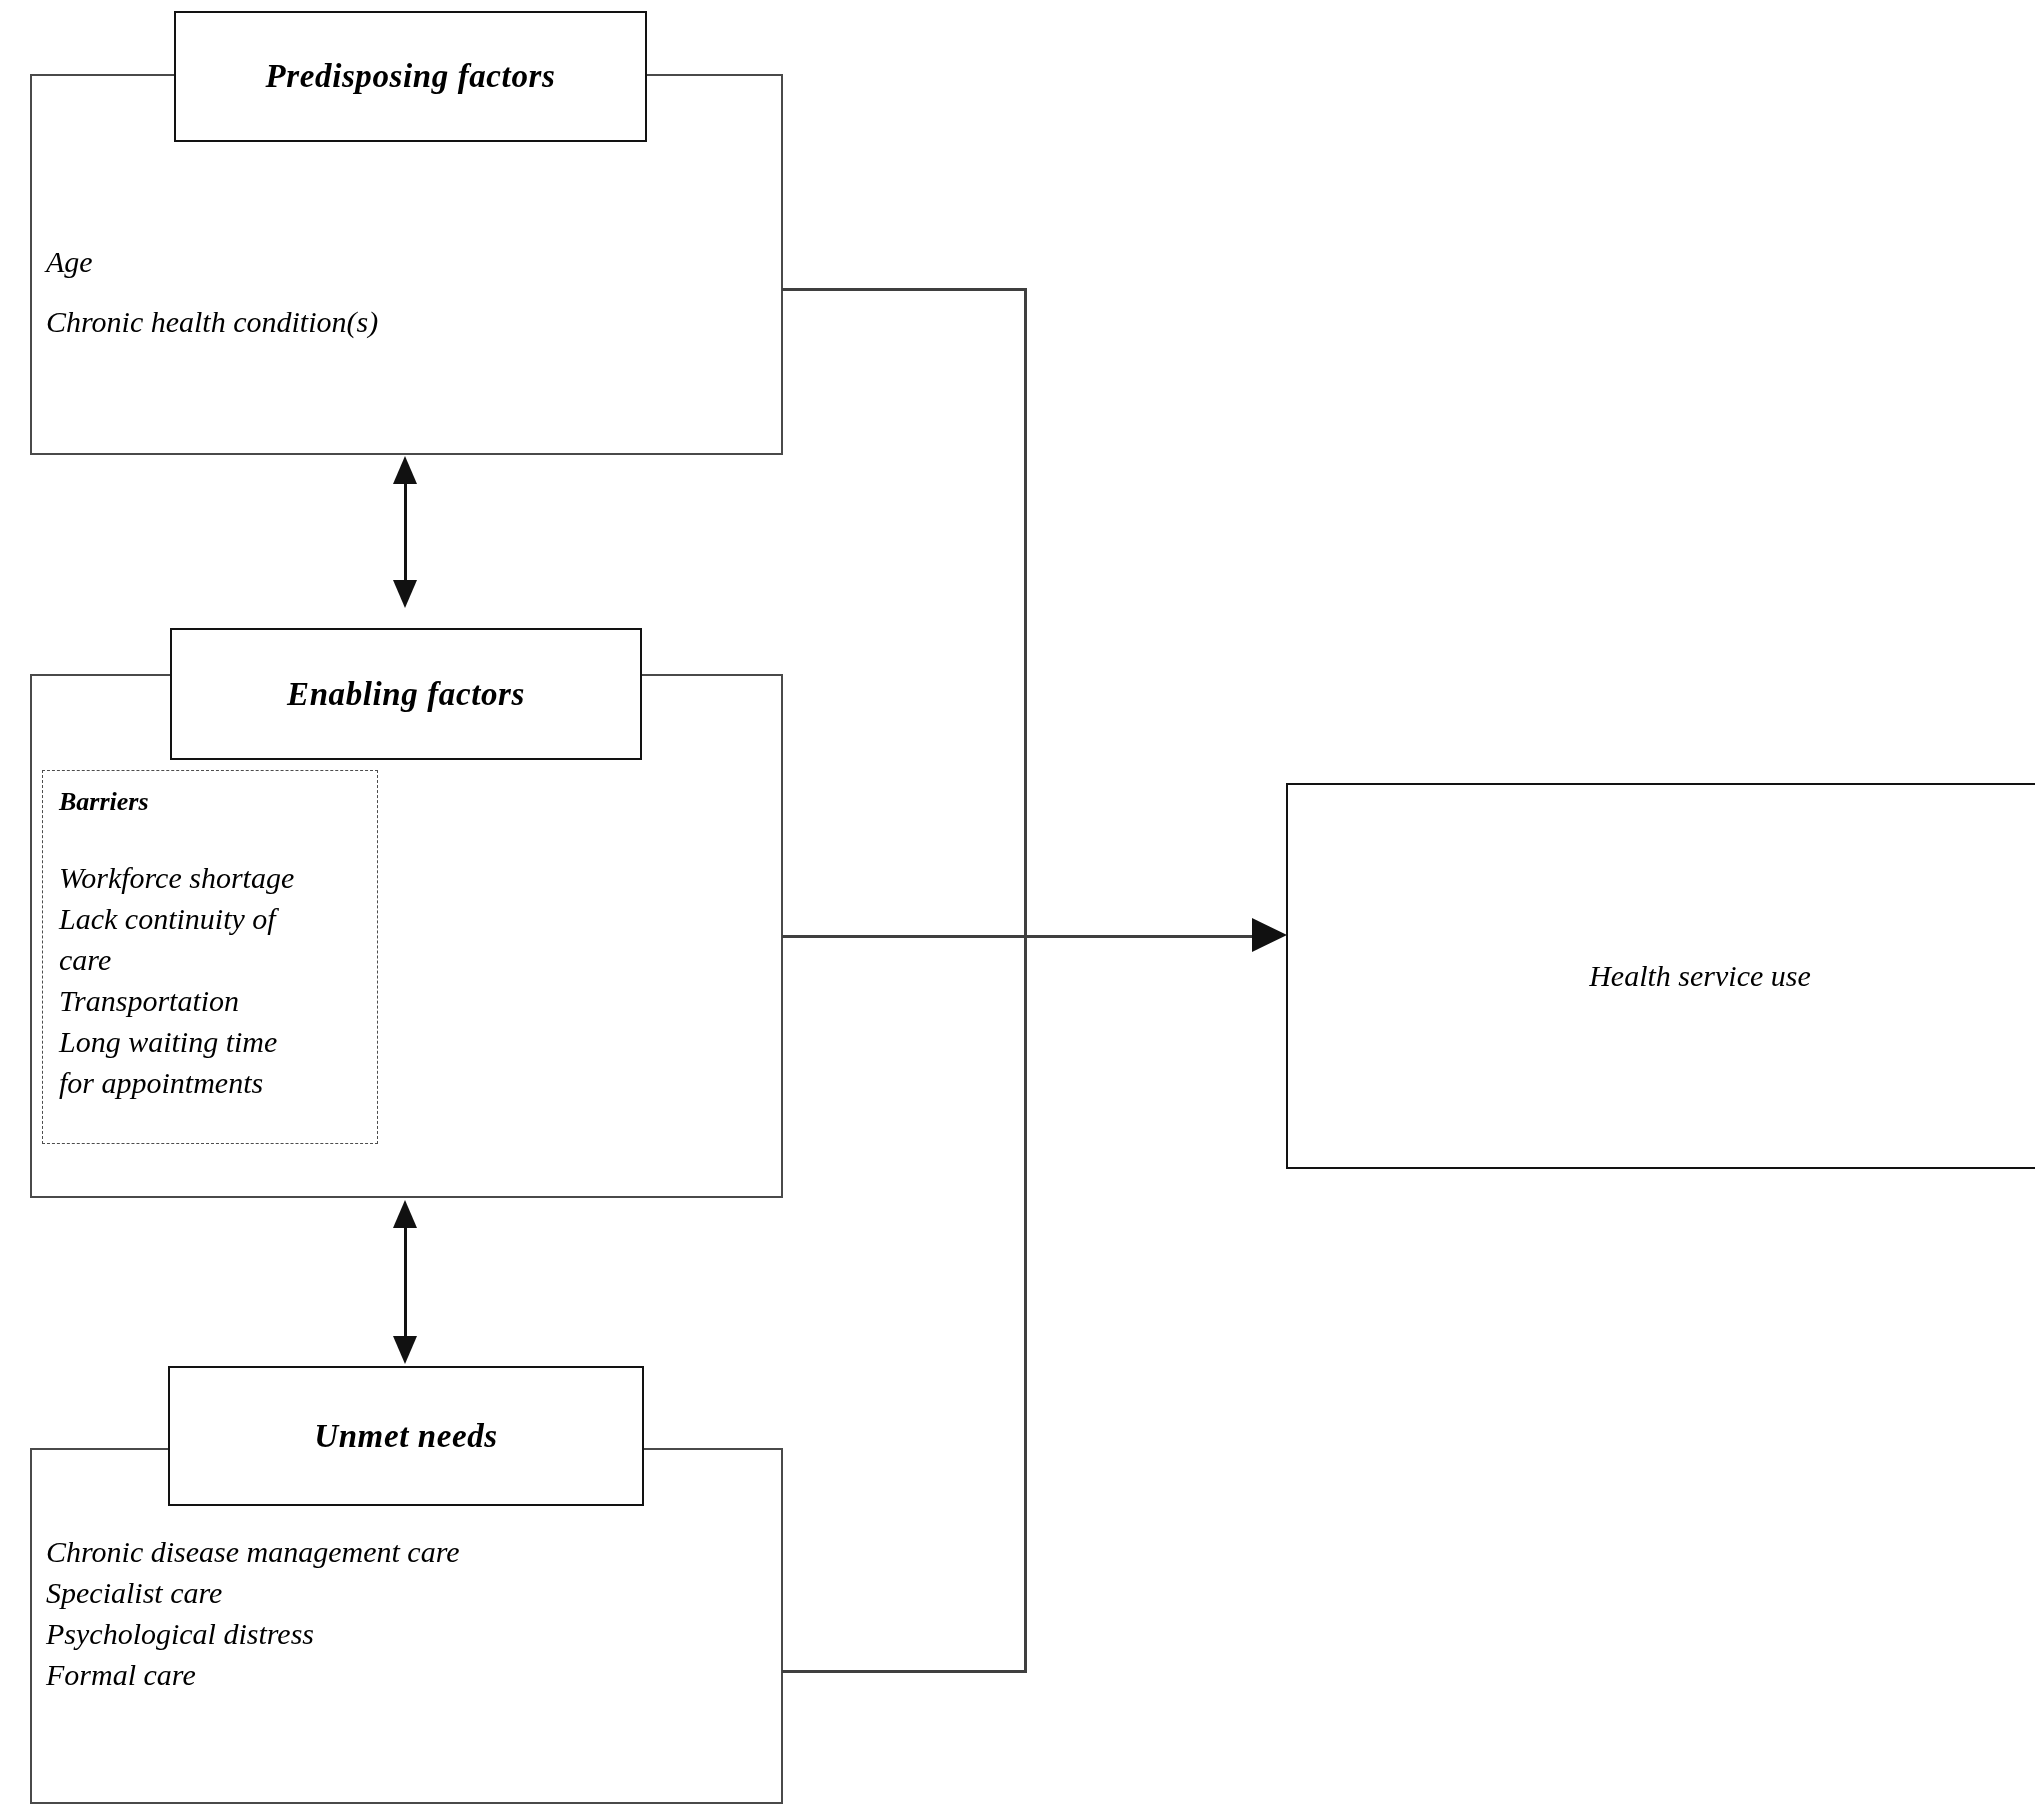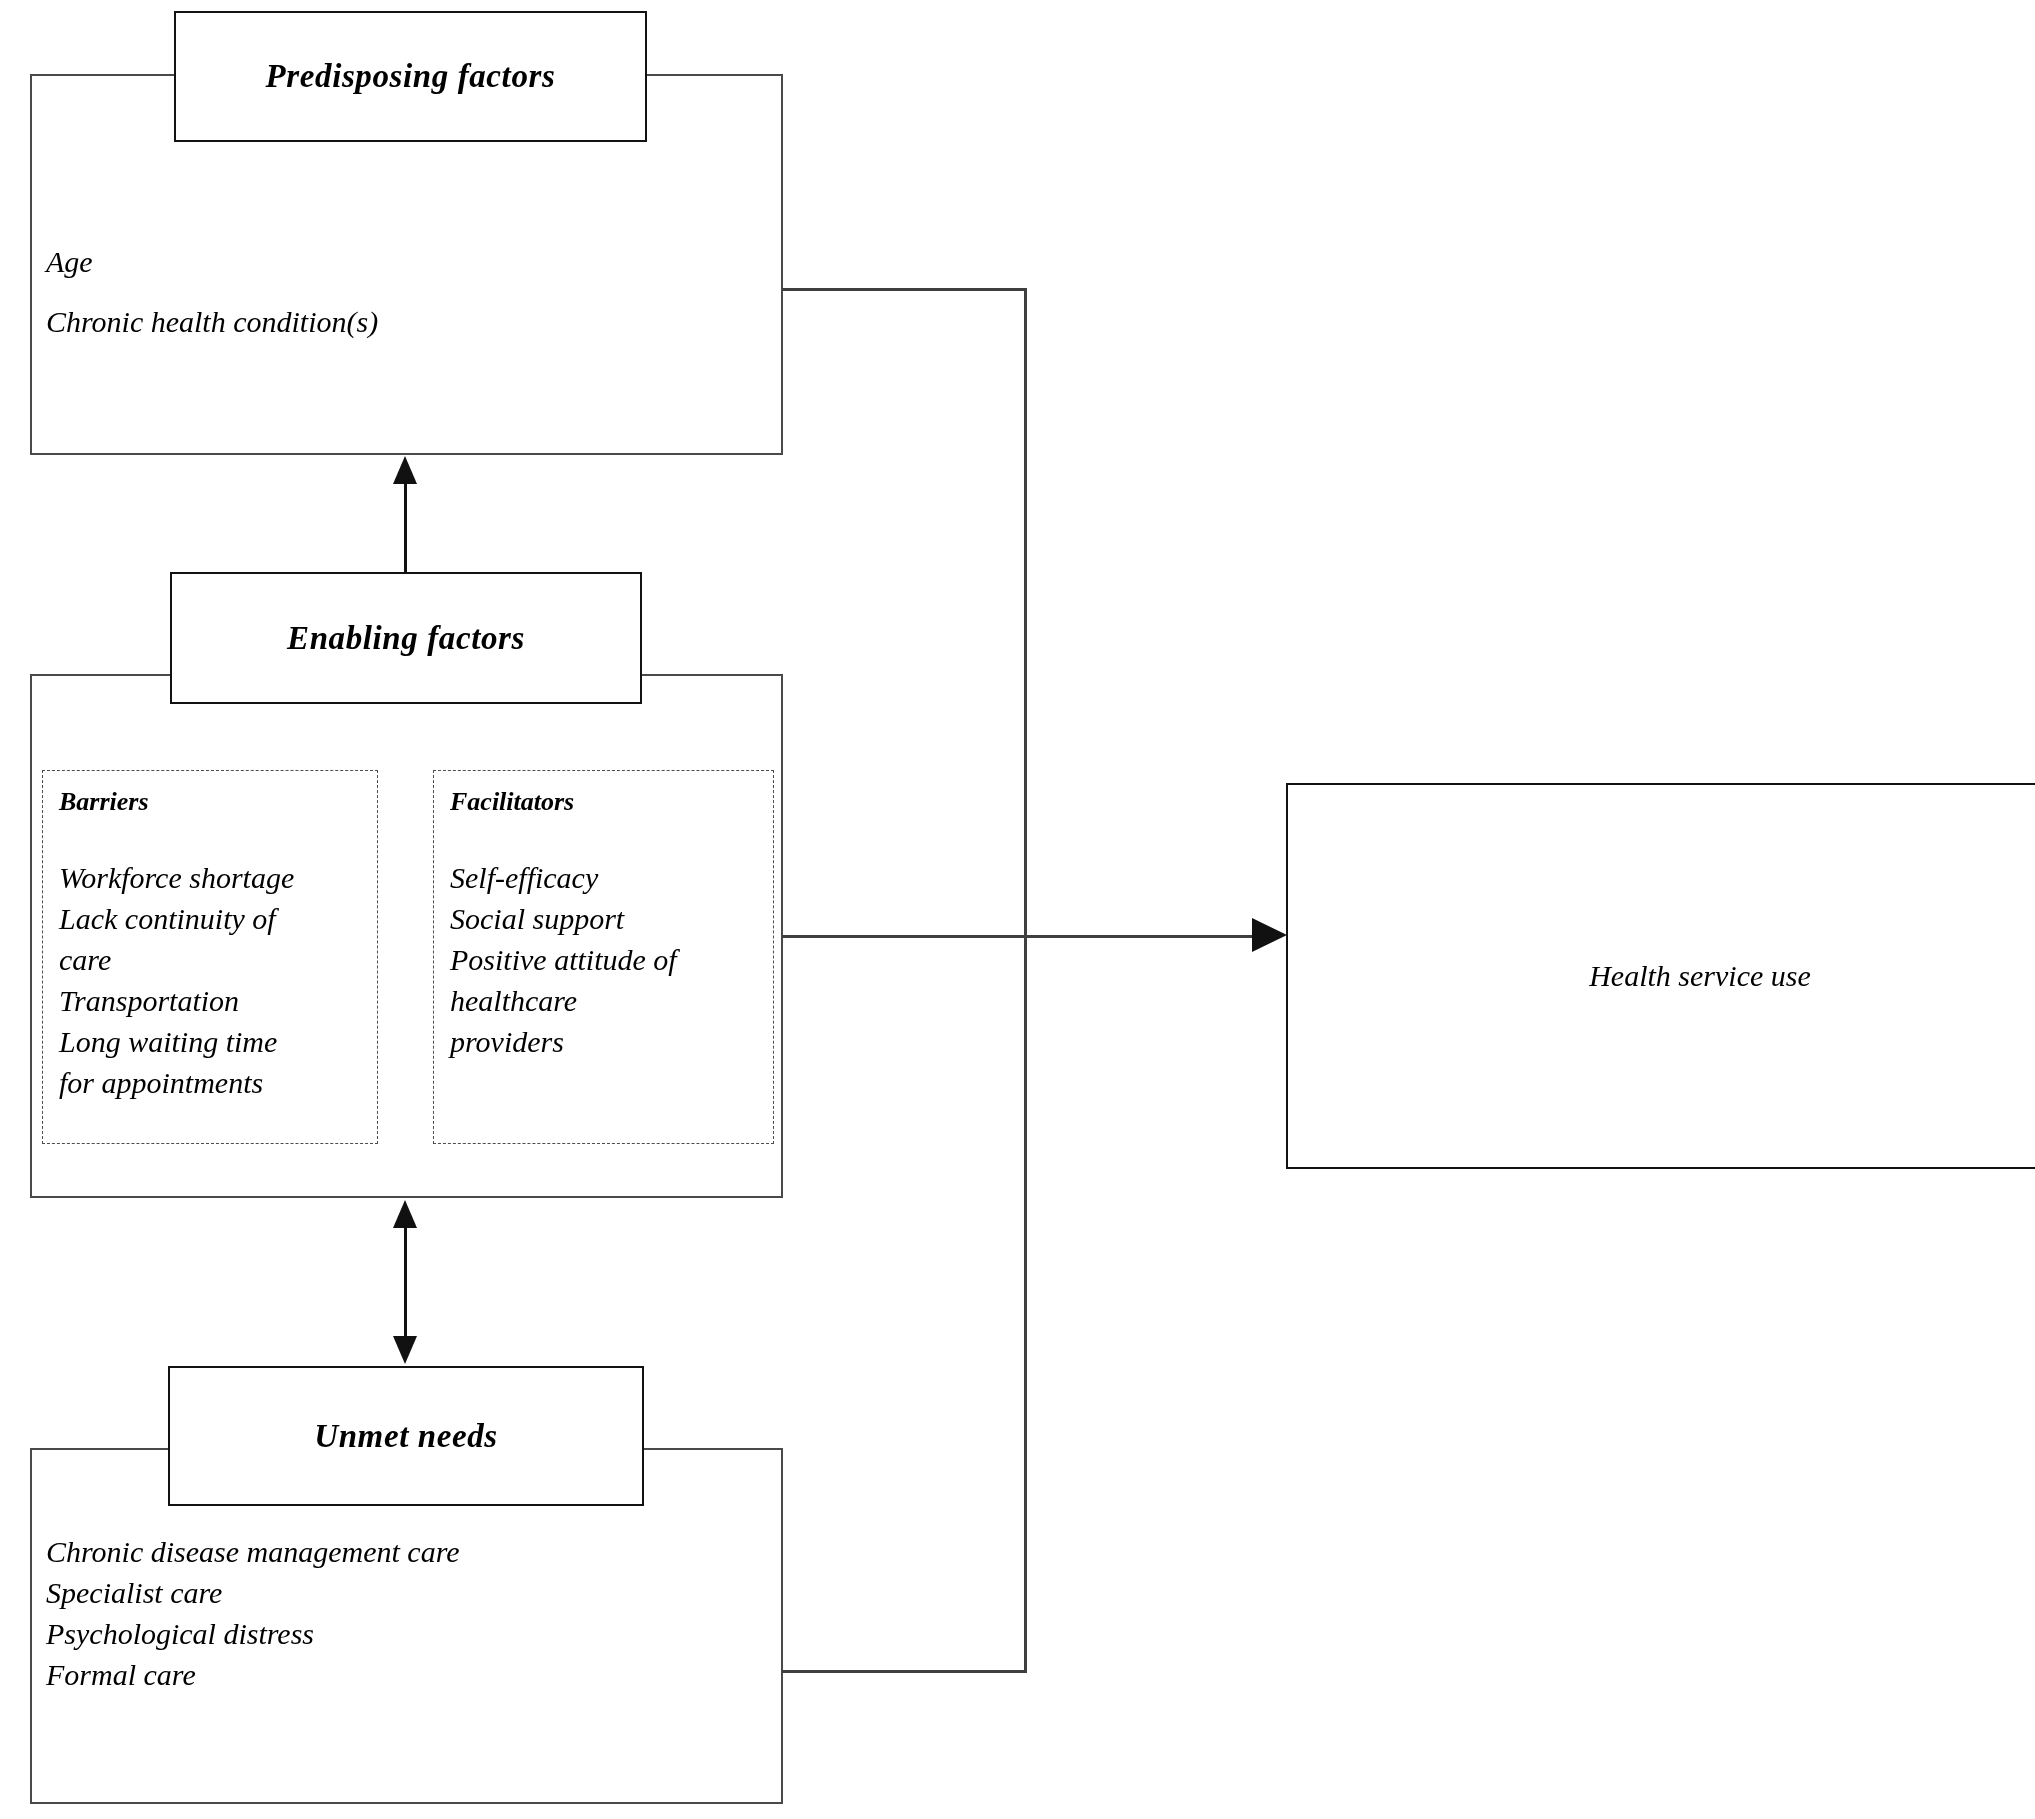--- a/index.html
+++ b/index.html
@@ -111,42 +111,34 @@
 Chronic health condition(s)</div>
 
   <div>
     <div class="tri up" style="left:393px; top:456px;"></div>
     <div class="shaft-v" style="left:404px; top:482px; height:102px;"></div>
     <div class="tri down" style="left:393px; top:580px;"></div>
   </div>
 
   <div class="panel" style="left:30px; top:674px; width:753px; height:524px;"></div>
 
-  <div class="titlebox" style="left:170px; top:572px; width:472px; height:132px;">
+  <div class="titlebox" style="left:170px; top:628px; width:472px; height:132px;">
     <span>Enabling factors</span>
   </div>
 
   <div class="dashedbox" style="left:42px; top:770px; width:336px; height:374px;">
     <div class="heading">Barriers</div>
     <div class="items">Workforce shortage
 Lack continuity of
 care
 Transportation
 Long waiting time
 for appointments</div>
   </div>
 
-  <div class="dashedbox" style="left:433px; top:770px; width:341px; height:374px;">
-    <div class="heading">Facilitators</div>
-    <div class="items">Self-efficacy
-Social support
-Positive attitude of
-healthcare
-providers</div>
-  </div>
 
   <div>
     <div class="tri up" style="left:393px; top:1200px;"></div>
     <div class="shaft-v" style="left:404px; top:1226px; height:113px;"></div>
     <div class="tri down" style="left:393px; top:1336px;"></div>
   </div>
 
   <div class="panel" style="left:30px; top:1448px; width:753px; height:356px;"></div>
 
   <div class="titlebox" style="left:168px; top:1366px; width:476px; height:140px;">

